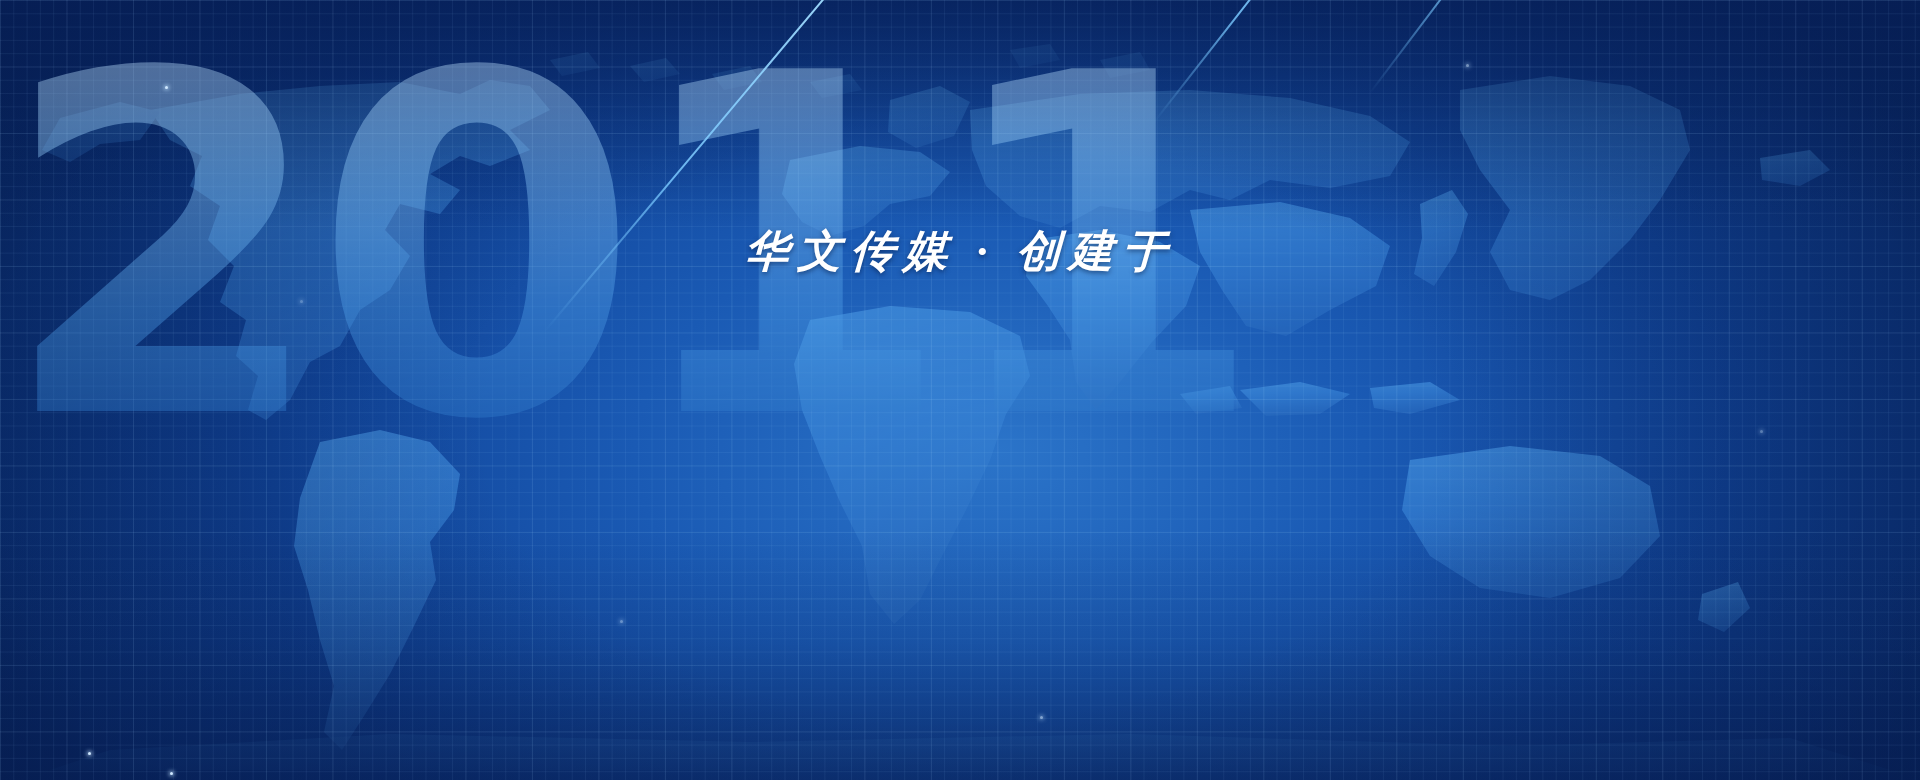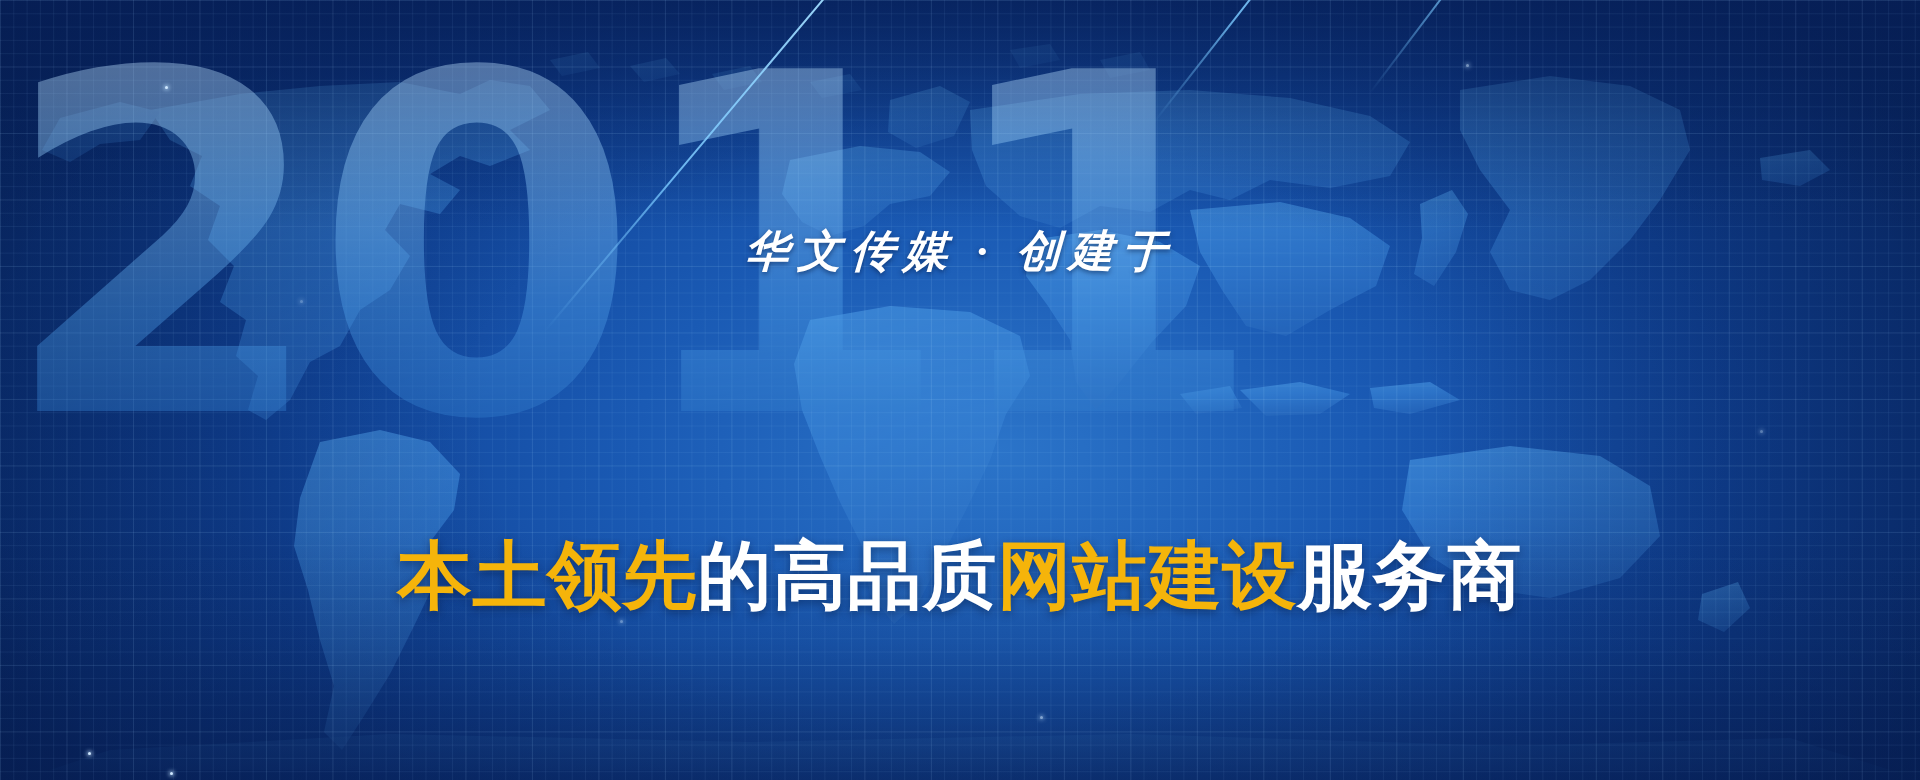--- a/index.html
+++ b/index.html
@@ -234,17 +234,14 @@
   <div class="star" style="left:88px;   top:752px;"></div>
   <div class="star" style="left:170px;  top:772px;"></div>
   <div class="star" style="left:1040px; top:716px; opacity:.6;"></div>
   <div class="star" style="left:1466px; top:64px;  opacity:.55;"></div>
   <div class="star" style="left:620px;  top:620px; opacity:.45;"></div>
   <div class="star" style="left:1760px; top:430px; opacity:.4;"></div>
   <div class="star" style="left:300px;  top:300px; opacity:.35;"></div>
 
   <div class="tagline">华文传媒 · 创建于</div>
 
-  <div class="headline">
-    <span class="gold">本土领先</span><span class="white">的高品质</span><span class="gold">网站建设</span><span class="white">服务商</span>
-  </div>
 
 </div>
 
 </body></html>

